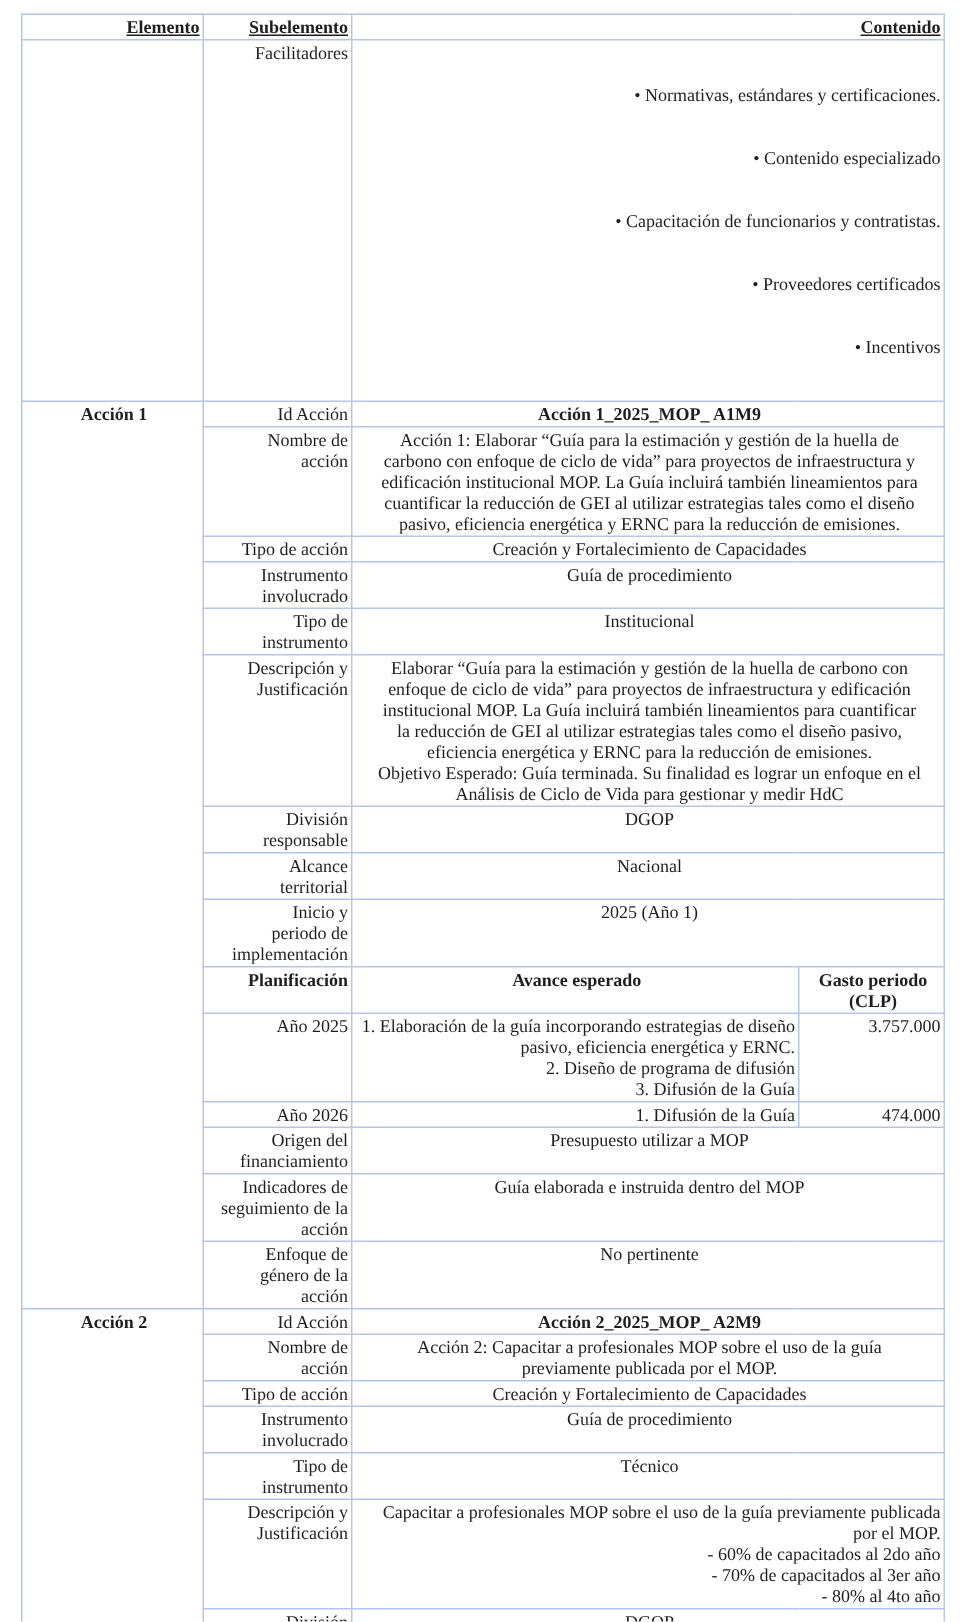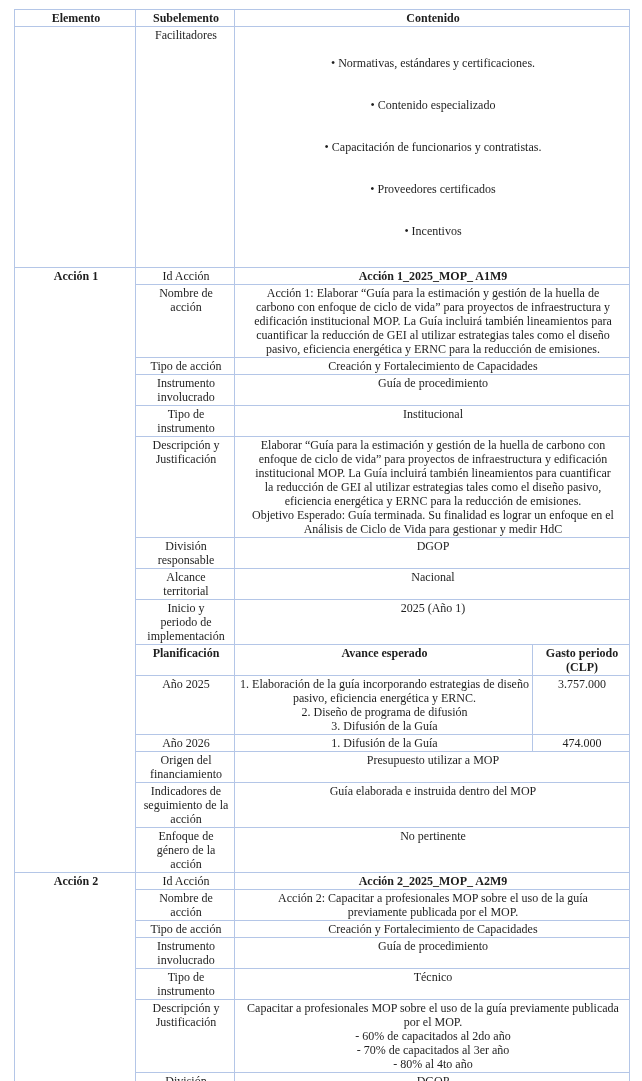--- a/index.html
+++ b/index.html
@@ -3,23 +3,23 @@
 <meta charset="utf-8">
 <style>
   html, body { margin: 0; padding: 0; background: #ffffff; }
   body { width: 642px; height: 1081px; position: relative; overflow: hidden;
          font-family: "Liberation Serif", "DejaVu Serif", serif; color: #1e1e1e; }
   table.doc { position: absolute; left: 14px; top: 9px; width: 615px;
               border-collapse: collapse; table-layout: fixed; font-size: 12px; }
   table.doc td, table.doc th {
     border: 1px solid #b4c6e7; padding: 1px 2px 1px 4px; line-height: 14px;
     vertical-align: top; white-space: pre; overflow: visible; font-weight: normal;
-    text-align: center;
+    text-align: right;
   }
-  table.doc th { font-weight: bold; text-align: center; }
+  table.doc th { font-weight: bold; text-align: right; text-decoration: underline; }
   .c { text-align: center !important; }
   .r { text-align: left; }
   .b { font-weight: bold !important; }
   .bul { display: block; }
   .bul::before { content: "\2022\00a0"; }
 </style>
 </head>
 <body>
 
 <table class="doc">

